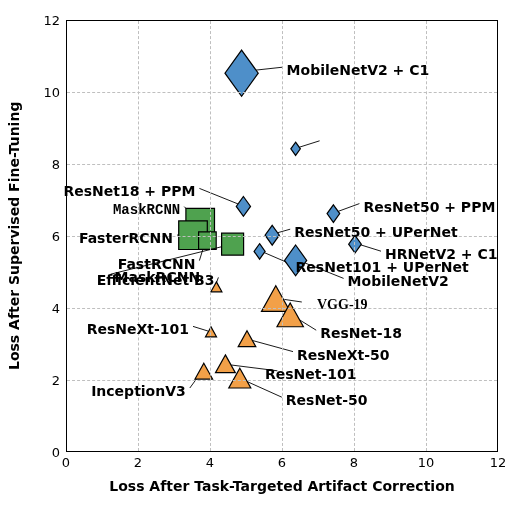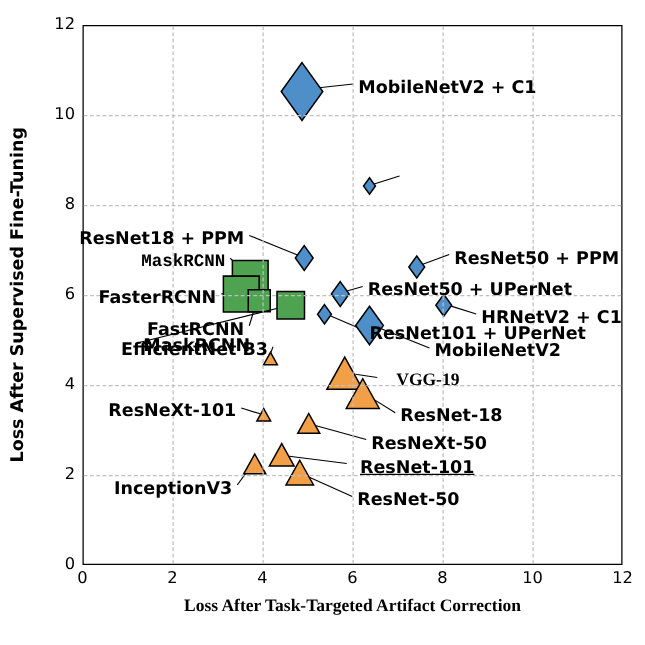--- a/index.html
+++ b/index.html
@@ -57,21 +57,20 @@
     position: absolute;
     font-size: 14px;
     font-weight: 600;
     color: #000;
     text-align: center;
   }
   .xlabel {
     left: 66px;
     width: 432px;
     top: 478px;
-    font-family: Liberation Serif, serif;
   }
   .ylabel {
     left: 4px;
     top: 20px;
     height: 432px;
     width: 20px;
     writing-mode: vertical-rl;
     transform: rotate(180deg);
     display: flex;
     align-items: center;
@@ -167,21 +166,21 @@
       <div class="pt-label" style="left: 280.6px; top: 253.4px;">MobileNetV2</div>
       <div class="pt-label" style="left: 113.2px; top: 181.6px; transform: translate(-100%, 0px); font-family: Liberation Mono, monospace;">MaskRCNN</div>
       <div class="pt-label" style="left: 106px; top: 210.2px; transform: translate(-100%, 0px);">FasterRCNN</div>
       <div class="pt-label" style="left: 128.4px; top: 235.6px; transform: translate(-100%, 0px);">FastRCNN</div>
       <div class="pt-label" style="left: 47.6px; top: 249.2px;">MaskRCNN</div>
       <div class="pt-label" style="left: 147.4px; top: 252.4px; transform: translate(-100%, 0px);">EfficientNet B3</div>
       <div class="pt-label" style="left: 250px; top: 277px; font-family: Liberation Serif, serif;">VGG-19</div>
       <div class="pt-label" style="left: 253.2px; top: 305.2px;">ResNet-18</div>
       <div class="pt-label" style="left: 122px; top: 301.4px; transform: translate(-100%, 0px);">ResNeXt-101</div>
       <div class="pt-label" style="left: 230px; top: 326.6px;">ResNeXt-50</div>
-      <div class="pt-label" style="left: 221px; top: 345.8px; text-decoration: underline;">ResNet-101</div>
+      <div class="pt-label" style="left: 198px; top: 345.8px;">ResNet-101</div>
       <div class="pt-label" style="left: 118.8px; top: 363px; transform: translate(-100%, 0px);">InceptionV3</div>
       <div class="pt-label" style="left: 218.8px; top: 372.2px;">ResNet-50</div>
     </div>
 <div class="tick-x" style="left: 66px;">0</div>
     <div class="tick-x" style="left: 138px;">2</div>
     <div class="tick-x" style="left: 210px;">4</div>
     <div class="tick-x" style="left: 282px;">6</div>
     <div class="tick-x" style="left: 354px;">8</div>
     <div class="tick-x" style="left: 426px;">10</div>
     <div class="tick-x" style="left: 498px;">12</div>

